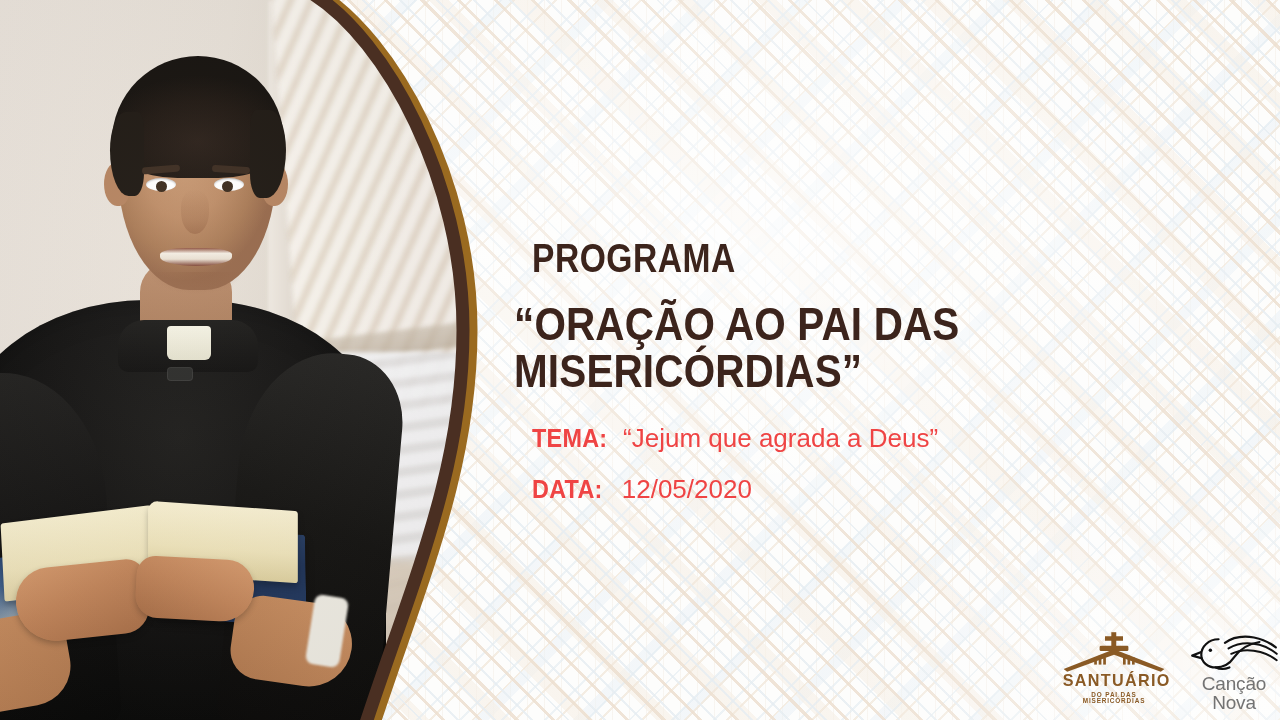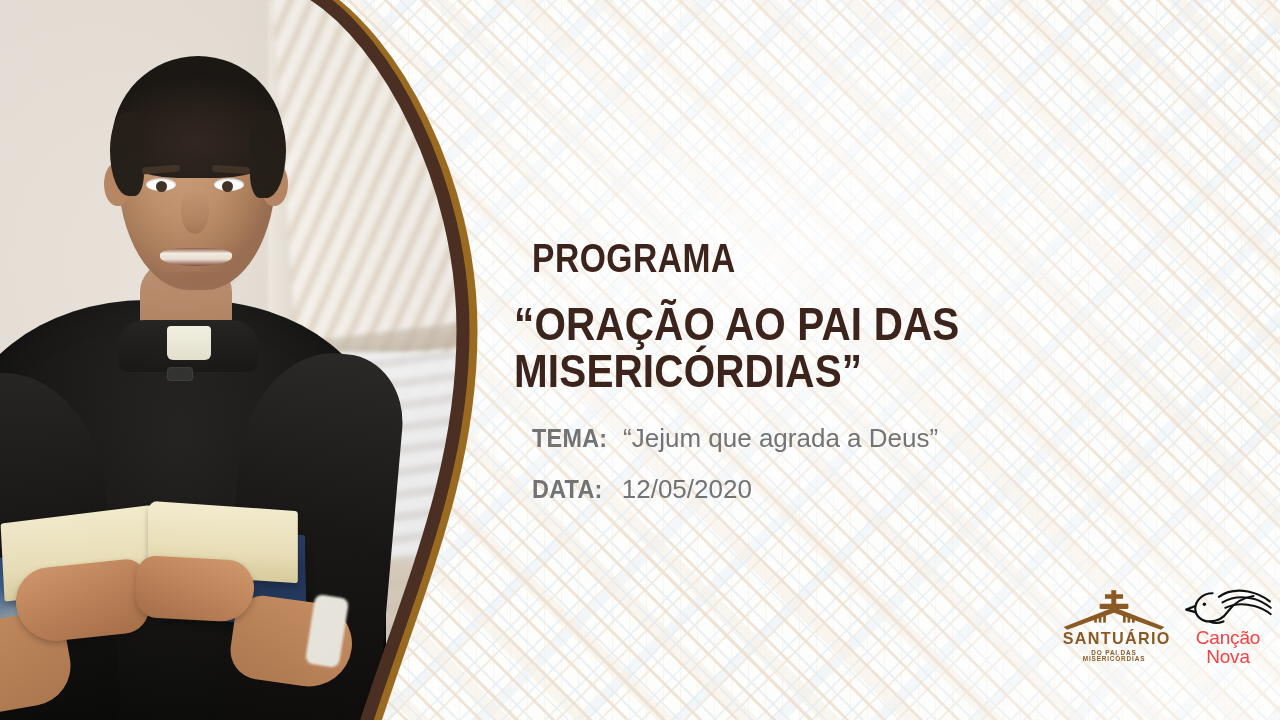--- a/index.html
+++ b/index.html
@@ -293,49 +293,49 @@
     margin-left:18px;
   }
   .headline {
     font-family:"Liberation Sans", sans-serif;
     font-size:47px; font-weight:700; letter-spacing:0.2px;
     color:#3c241c; line-height:1;
     margin-top:22px;
     transform:scaleX(0.86); transform-origin:left center;
   }
   .meta-row {
-    font-size:26px; color:#737373; margin-top:30px;
+    font-size:26px; color:#ef4444; margin-top:30px;
     margin-left:18px; line-height:1.1;
     white-space:nowrap;
   }
   .meta-row .lab { font-weight:700; letter-spacing:0.3px; display:inline-block; transform:scaleX(.9); transform-origin:left center;}
   .meta-row .val { font-weight:400; }
   .meta-row.date { margin-top:22px; }
   .meta-row.date .val { margin-left:4px; }
 
   
   .logos {
-    position:absolute; left:1060px; top:584px; width:210px; height:84px;
-    display:flex; align-items:center; gap:14px;
+    position:absolute; left:1060px; top:632px; width:210px; height:84px;
+    display:flex; align-items:flex-start; gap:20px;
   }
   .logo-santuario { width:108px; position:relative; }
   .logo-santuario .mark { height:40px; position:relative; }
   .logo-santuario .name {
     text-align:center; color:#8a5a25; font-weight:700;
     font-size:17px; letter-spacing:1.4px; line-height:1;
     transform:scaleX(0.95); transform-origin:center;
   }
   .logo-santuario .sub {
     text-align:center; color:#8a5a25; font-weight:700;
     font-size:6.4px; letter-spacing:0.85px; margin-top:3px; line-height:1;
   }
   .logo-cn { width:92px; position:relative; }
   .logo-cn .dove { height:40px; }
   .logo-cn .cnname {
-    color:#ef4444; font-weight:400; font-size:19px; line-height:1;
+    color:#737373; font-weight:400; font-size:19px; line-height:1;
     text-align:center; letter-spacing:-0.2px; margin-top:2px;
   }
 </style>
 </head>
 <body>
 
 <div id="stage">
 
   <div class="bg-pattern"></div>
   <div class="bg-wash"></div>

